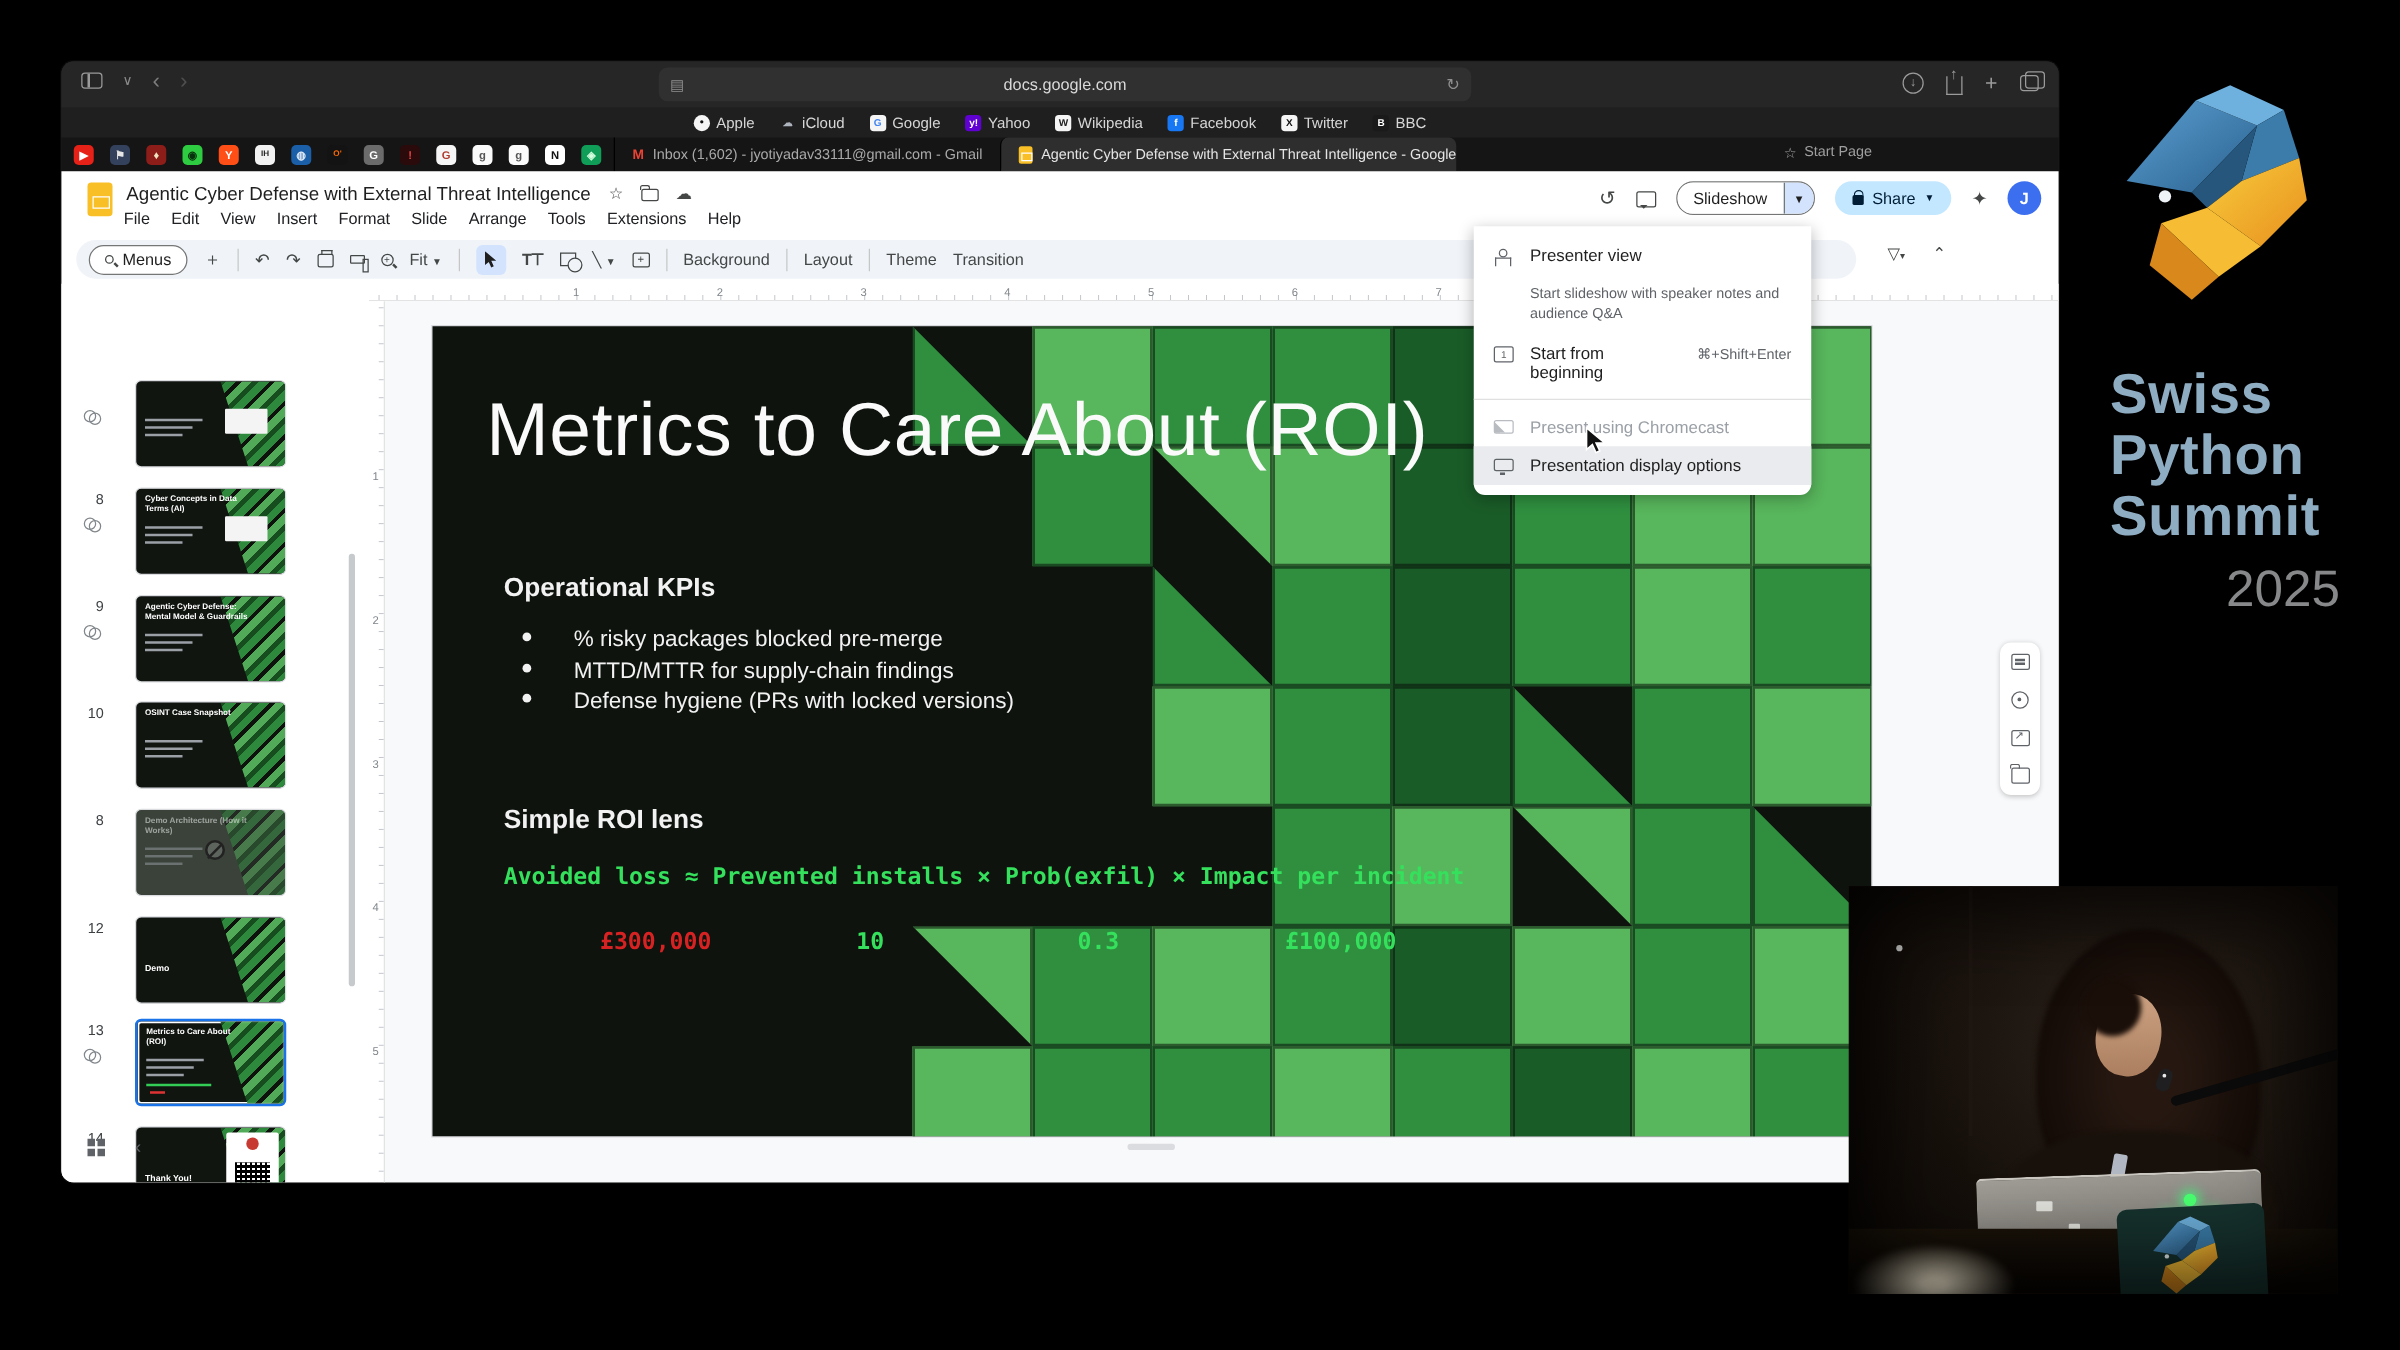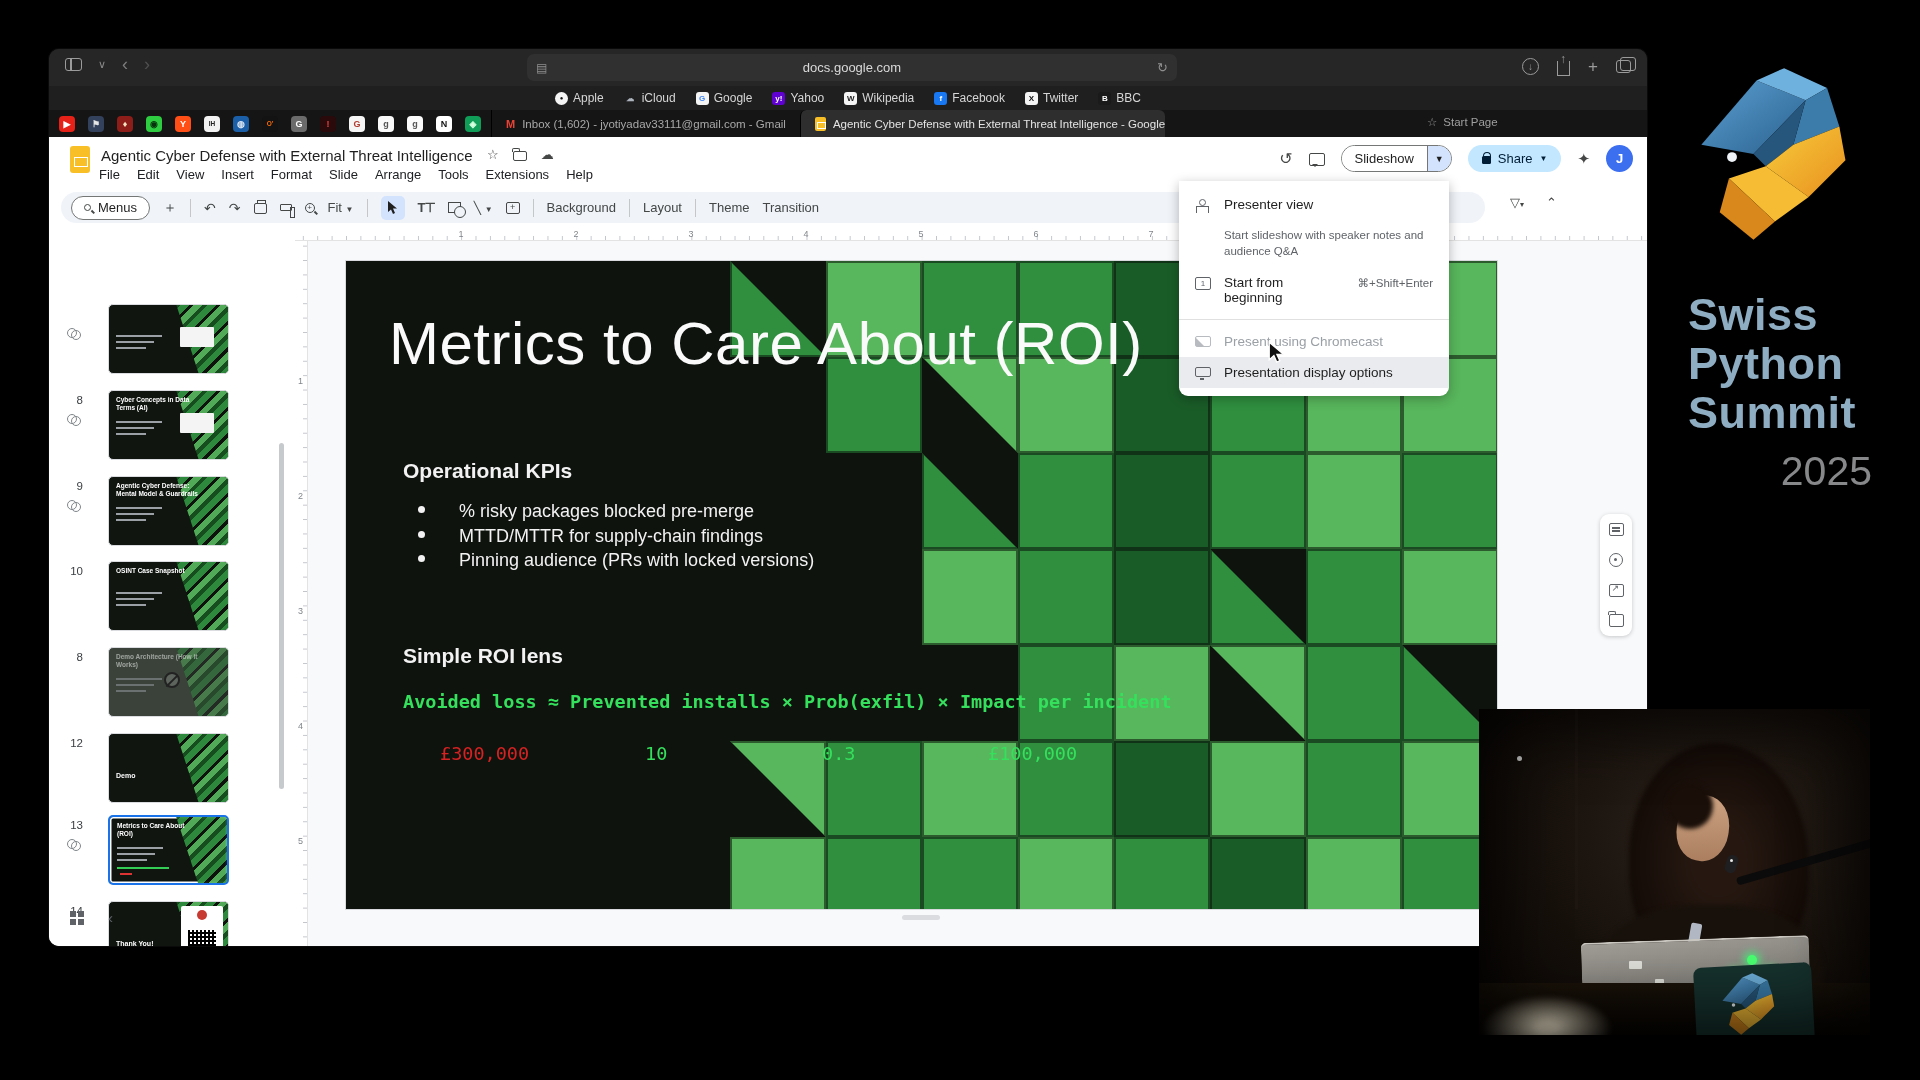--- a/index.html
+++ b/index.html
@@ -125,21 +125,21 @@
   #slideCanvas { position:absolute; left:297px; top:124px; width:1151px; height:648px; background:#0e130e;
                  overflow:hidden; box-shadow:0 0 0 1px #d8dade; }
   .pat-cell { position:absolute; width:96px; height:96px; }
   .sl-title { position:absolute; left:43px; top:48px; font-size:60px; color:#fafafa; letter-spacing:.5px; white-space:nowrap; }
   .sl-h2 { position:absolute; left:57px; font-size:21px; font-weight:bold; color:#f2f2f2; }
   .sl-bullets { position:absolute; left:72px; top:240px; }
   .sl-bullet { display:flex; align-items:baseline; height:24.5px; color:#f2f2f2; font-size:18px; }
   .sl-bullet .dot { width:7px; height:7px; background:#f2f2f2; border-radius:50%; margin-right:34px; position:relative; top:-4px; flex:0 0 auto; }
   .sl-formula { position:absolute; left:57px; top:430px; font-family:"DejaVu Sans Mono", monospace; font-weight:bold;
                 font-size:18.5px; color:#35e05c; white-space:nowrap; }
-  .sl-val { position:absolute; top:482px; font-family:"DejaVu Sans Mono", monospace; font-weight:normal; font-size:18.5px; color:#35e05c; }
+  .sl-val { position:absolute; top:482px; font-family:"DejaVu Sans Mono", monospace; font-weight:bold; font-size:18.5px; color:#35e05c;margin-left:40px; }
   .notes-handle { position:absolute; left:853px; top:778px; width:38px; height:5px; background:#dadce0; border-radius:3px; }
 
   
   .filmstrip { position:absolute; left:0; top:90px; width:246px; bottom:0; background:#fff; overflow:hidden; }
   .thumb-num { position:absolute; width:26px; text-align:right; font-size:11.5px; color:#3c4043; }
   .trans-ic { position:absolute; width:12px; height:9px; }
   .trans-ic::before, .trans-ic::after { content:""; position:absolute; width:8px; height:8px; border:1.3px solid #80868b; border-radius:50%; }
   .trans-ic::after { left:4px; top:2px; }
   .thumb { position:absolute; left:59px; width:121px; height:70px; background:#101510; border:1.5px solid #dadce0;
            border-radius:5px; overflow:hidden; }
@@ -481,21 +481,21 @@
             <div class="sl-bullet">
               <span class="dot"></span>
               <span>% risky packages blocked pre-merge</span>
             </div>
             <div class="sl-bullet">
               <span class="dot"></span>
               <span>MTTD/MTTR for supply-chain findings</span>
             </div>
             <div class="sl-bullet">
               <span class="dot"></span>
-              <span>Pinning audience (PRs with locked versions)</span>
+              <span>Defense hygiene (PRs with locked versions)</span>
             </div>
           </div>
         <div class="sl-h2" style="top:383px">Simple ROI lens</div>
         <div class="sl-formula">Avoided loss ≈ Prevented installs × Prob(exfil) × Impact per incident</div>
         <div id="valuesRow">
             <div class="sl-val" style="left: 94px; color: rgb(214, 34, 34);">£300,000</div>
             <div class="sl-val" style="left: 299px; color: rgb(53, 224, 92);">10</div>
             <div class="sl-val" style="left: 476px; color: rgb(53, 224, 92);">0.3</div>
             <div class="sl-val" style="left: 642px; color: rgb(53, 224, 92);">£100,000</div>
           </div>

